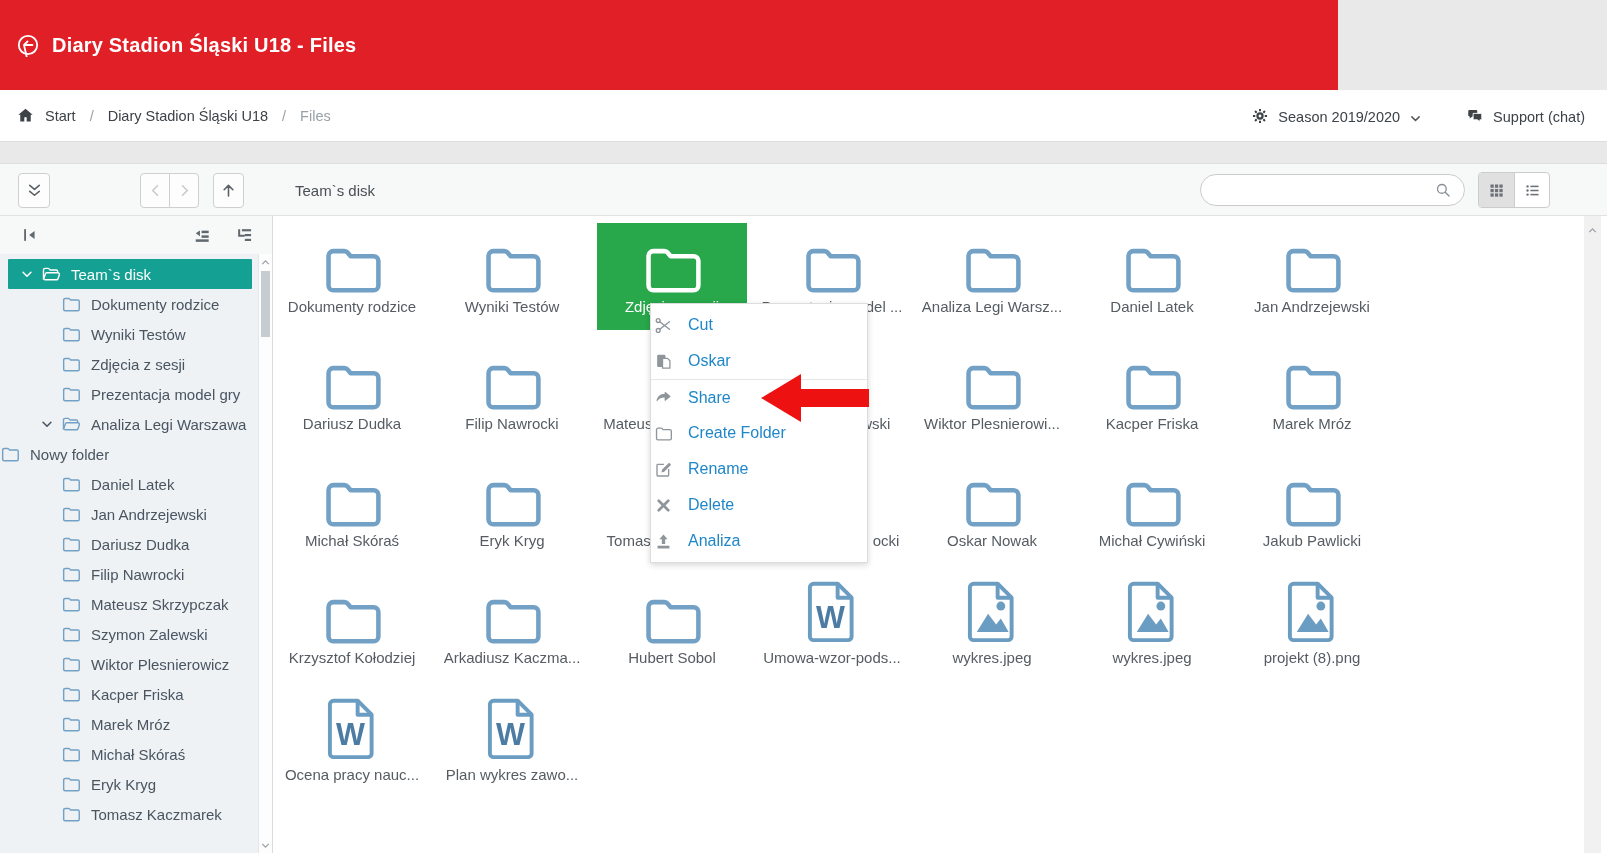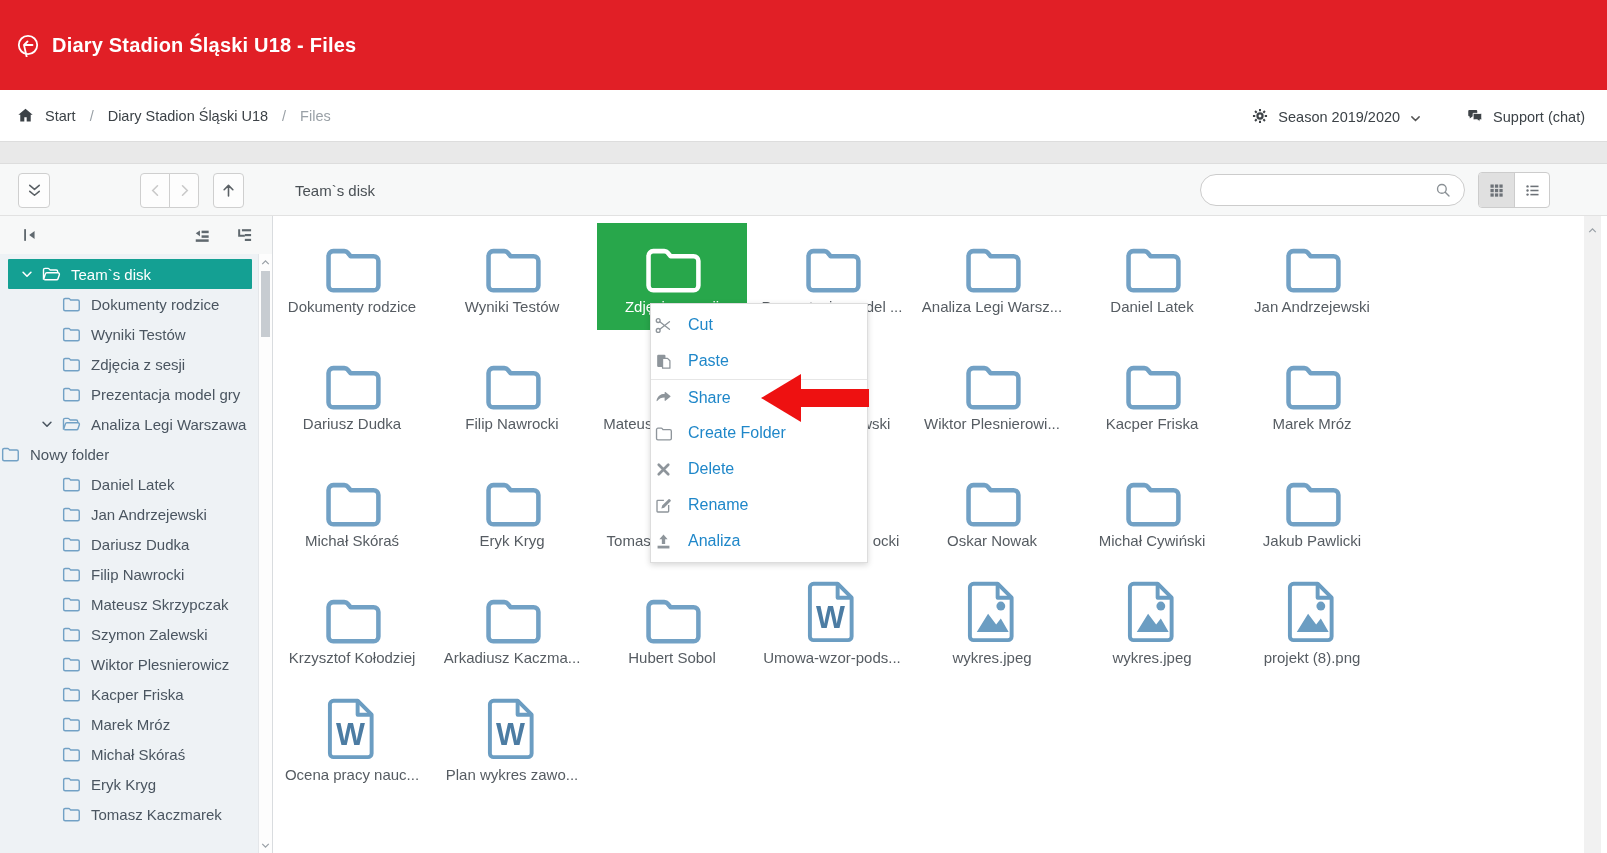--- a/index.html
+++ b/index.html
@@ -1,21 +1,21 @@
 <!DOCTYPE html>
 <html style="--red: #e11f26; --teal: #14a093; --green: #28a74b; --blue: #1f87c9; --arrowRed: #ee1111;"><head>
 <meta charset="utf-8">
 <style>
   * { margin:0; padding:0; box-sizing:border-box; }
   html,body { width:1607px; height:853px; overflow:hidden; }
   body { font-family:"Liberation Sans","DejaVu Sans",sans-serif; background:#e9e9e9; position:relative; }
   svg { display:block; }
 
   
-  .app-header { position:absolute; left:0; top:0; width:1607px; height:90px; background:var(--red); display:flex; align-items:center; padding-left:16px; }
+  .app-header { position:absolute; left:0; top:0; width:1338px; height:90px; background:var(--red); display:flex; align-items:center; padding-left:16px; }
   .back-circle { width:24px; height:24px; margin-right:12px; cursor:pointer; }
   .app-title { color:#fff; font-size:20px; font-weight:bold; letter-spacing:.2px; }
 
   
   .crumb-bar { position:absolute; left:0; top:90px; width:1607px; height:52px; background:#fff; border-bottom:1px solid #ddd; display:flex; align-items:center; justify-content:space-between; padding:0 22px 0 16px; }
   .crumb-left { display:flex; align-items:center; gap:10px; font-size:14.5px; color:#3c4247; }
   .crumb-sep { color:#9aa1a7; padding:0 4px; }
   .crumb-item { cursor:pointer; }
   .crumb-current { color:#9aa1a7; }
   .home-ic { width:19px; height:19px; color:#3c4247; cursor:pointer; }
@@ -748,57 +748,57 @@
       </span>
       <span class="ctx-label">Cut</span>
     </div>
     <div class="ctx-item">
       <span class="ctx-ic">
         <svg viewBox="0 0 24 24">
           <rect x="4" y="3.5" width="10.5" height="15.5" rx="1.5" fill="currentColor"></rect>
           <path d="M10.8 8h6.3l3 3v9.5h-9.3z" fill="#fff" stroke="currentColor" stroke-width="1.6" stroke-linejoin="round"></path>
         </svg>
       </span>
-      <span class="ctx-label">Paste</span>
+      <span class="ctx-label">Oskar</span>
     </div>
     <div class="ctx-item divided">
       <span class="ctx-ic">
         <svg viewBox="0 0 24 24" fill="currentColor">
           <path d="M13.4 9.3V5.7c0-.6.7-.9 1.1-.5l6.2 4.9c.3.3.3.8 0 1.1l-6.2 4.9c-.4.4-1.1.1-1.1-.5v-3.5c-4.1 0-7 1.3-9.3 4.4-.3.4-1 .1-.9-.4.9-5.2 4.6-8.6 10.2-8.8z"></path>
         </svg>
       </span>
       <span class="ctx-label">Share</span>
     </div>
     <div class="ctx-item">
       <span class="ctx-ic">
         <svg viewBox="0 0 24 24" fill="none" stroke="currentColor" stroke-width="1.7" stroke-linejoin="round">
           <path d="M3.2 18.2V7.1c0-1 .8-1.8 1.8-1.8h4.1c.5 0 1 .2 1.3.6l1.1 1.3h8.6c1 0 1.8.8 1.8 1.8v9.2c0 1-.8 1.8-1.8 1.8H5c-1 0-1.8-.8-1.8-1.8z"></path>
         </svg>
       </span>
       <span class="ctx-label">Create Folder</span>
-    </div>
-    <div class="ctx-item">
-      <span class="ctx-ic">
-        <svg viewBox="0 0 24 24" fill="none" stroke="currentColor" stroke-width="3.4" stroke-linecap="round">
-          <path d="M6 6l12 12M18 6L6 18"></path>
-        </svg>
-      </span>
-      <span class="ctx-label">Delete</span>
     </div>
     <div class="ctx-item">
       <span class="ctx-ic">
         <svg viewBox="0 0 24 24" fill="none" stroke="currentColor" stroke-width="1.7">
           <path d="M12.5 5.5H4.8c-.6 0-1 .4-1 1v12.7c0 .6.4 1 1 1h12.7c.6 0 1-.4 1-1V11.5"></path>
           <path d="M9.3 15.7l1-3.6 8.1-8.1c.4-.4 1-.4 1.4 0l1.2 1.2c.4.4.4 1 0 1.4l-8.1 8.1z" fill="currentColor" stroke="none"></path>
         </svg>
       </span>
       <span class="ctx-label">Rename</span>
     </div>
     <div class="ctx-item">
       <span class="ctx-ic">
+        <svg viewBox="0 0 24 24" fill="none" stroke="currentColor" stroke-width="3.4" stroke-linecap="round">
+          <path d="M6 6l12 12M18 6L6 18"></path>
+        </svg>
+      </span>
+      <span class="ctx-label">Delete</span>
+    </div>
+    <div class="ctx-item">
+      <span class="ctx-ic">
         <svg viewBox="0 0 24 24" fill="currentColor">
           <path d="M12 3.2l5.2 5.8h-3.1v6.2h-4.2V9H6.8z"></path>
           <path d="M4.5 17.3h15v3.5h-15z"></path>
         </svg>
       </span>
       <span class="ctx-label">Analiza</span>
     </div>
   </div>
 
 <div class="arrow-head"></div>

